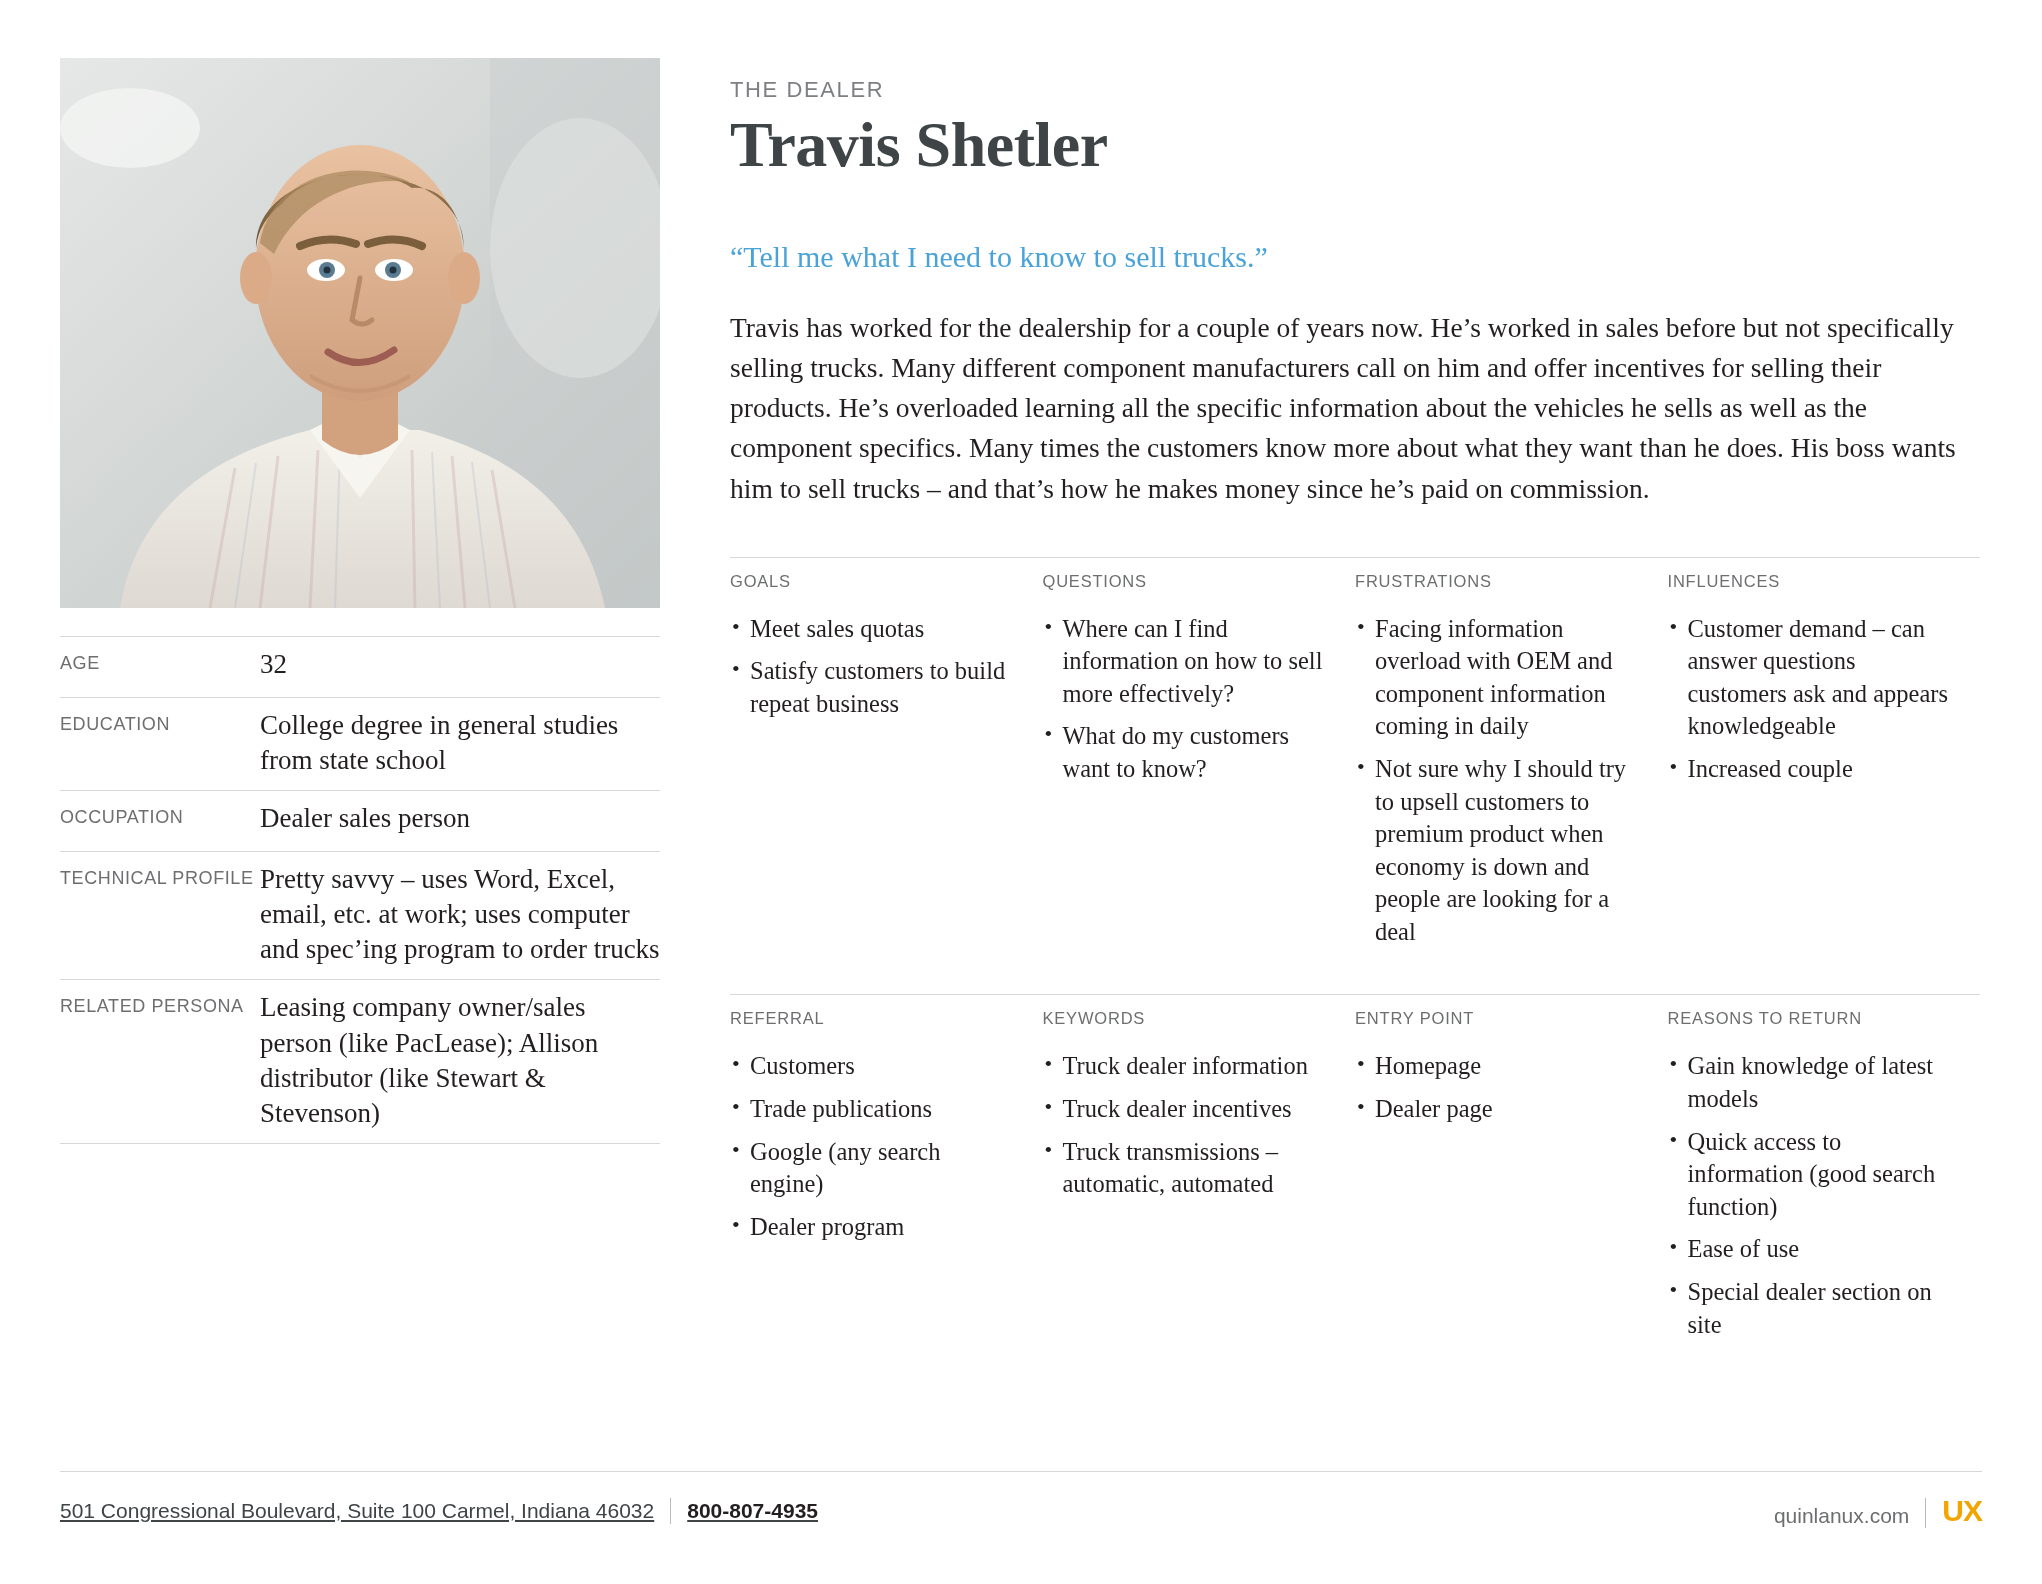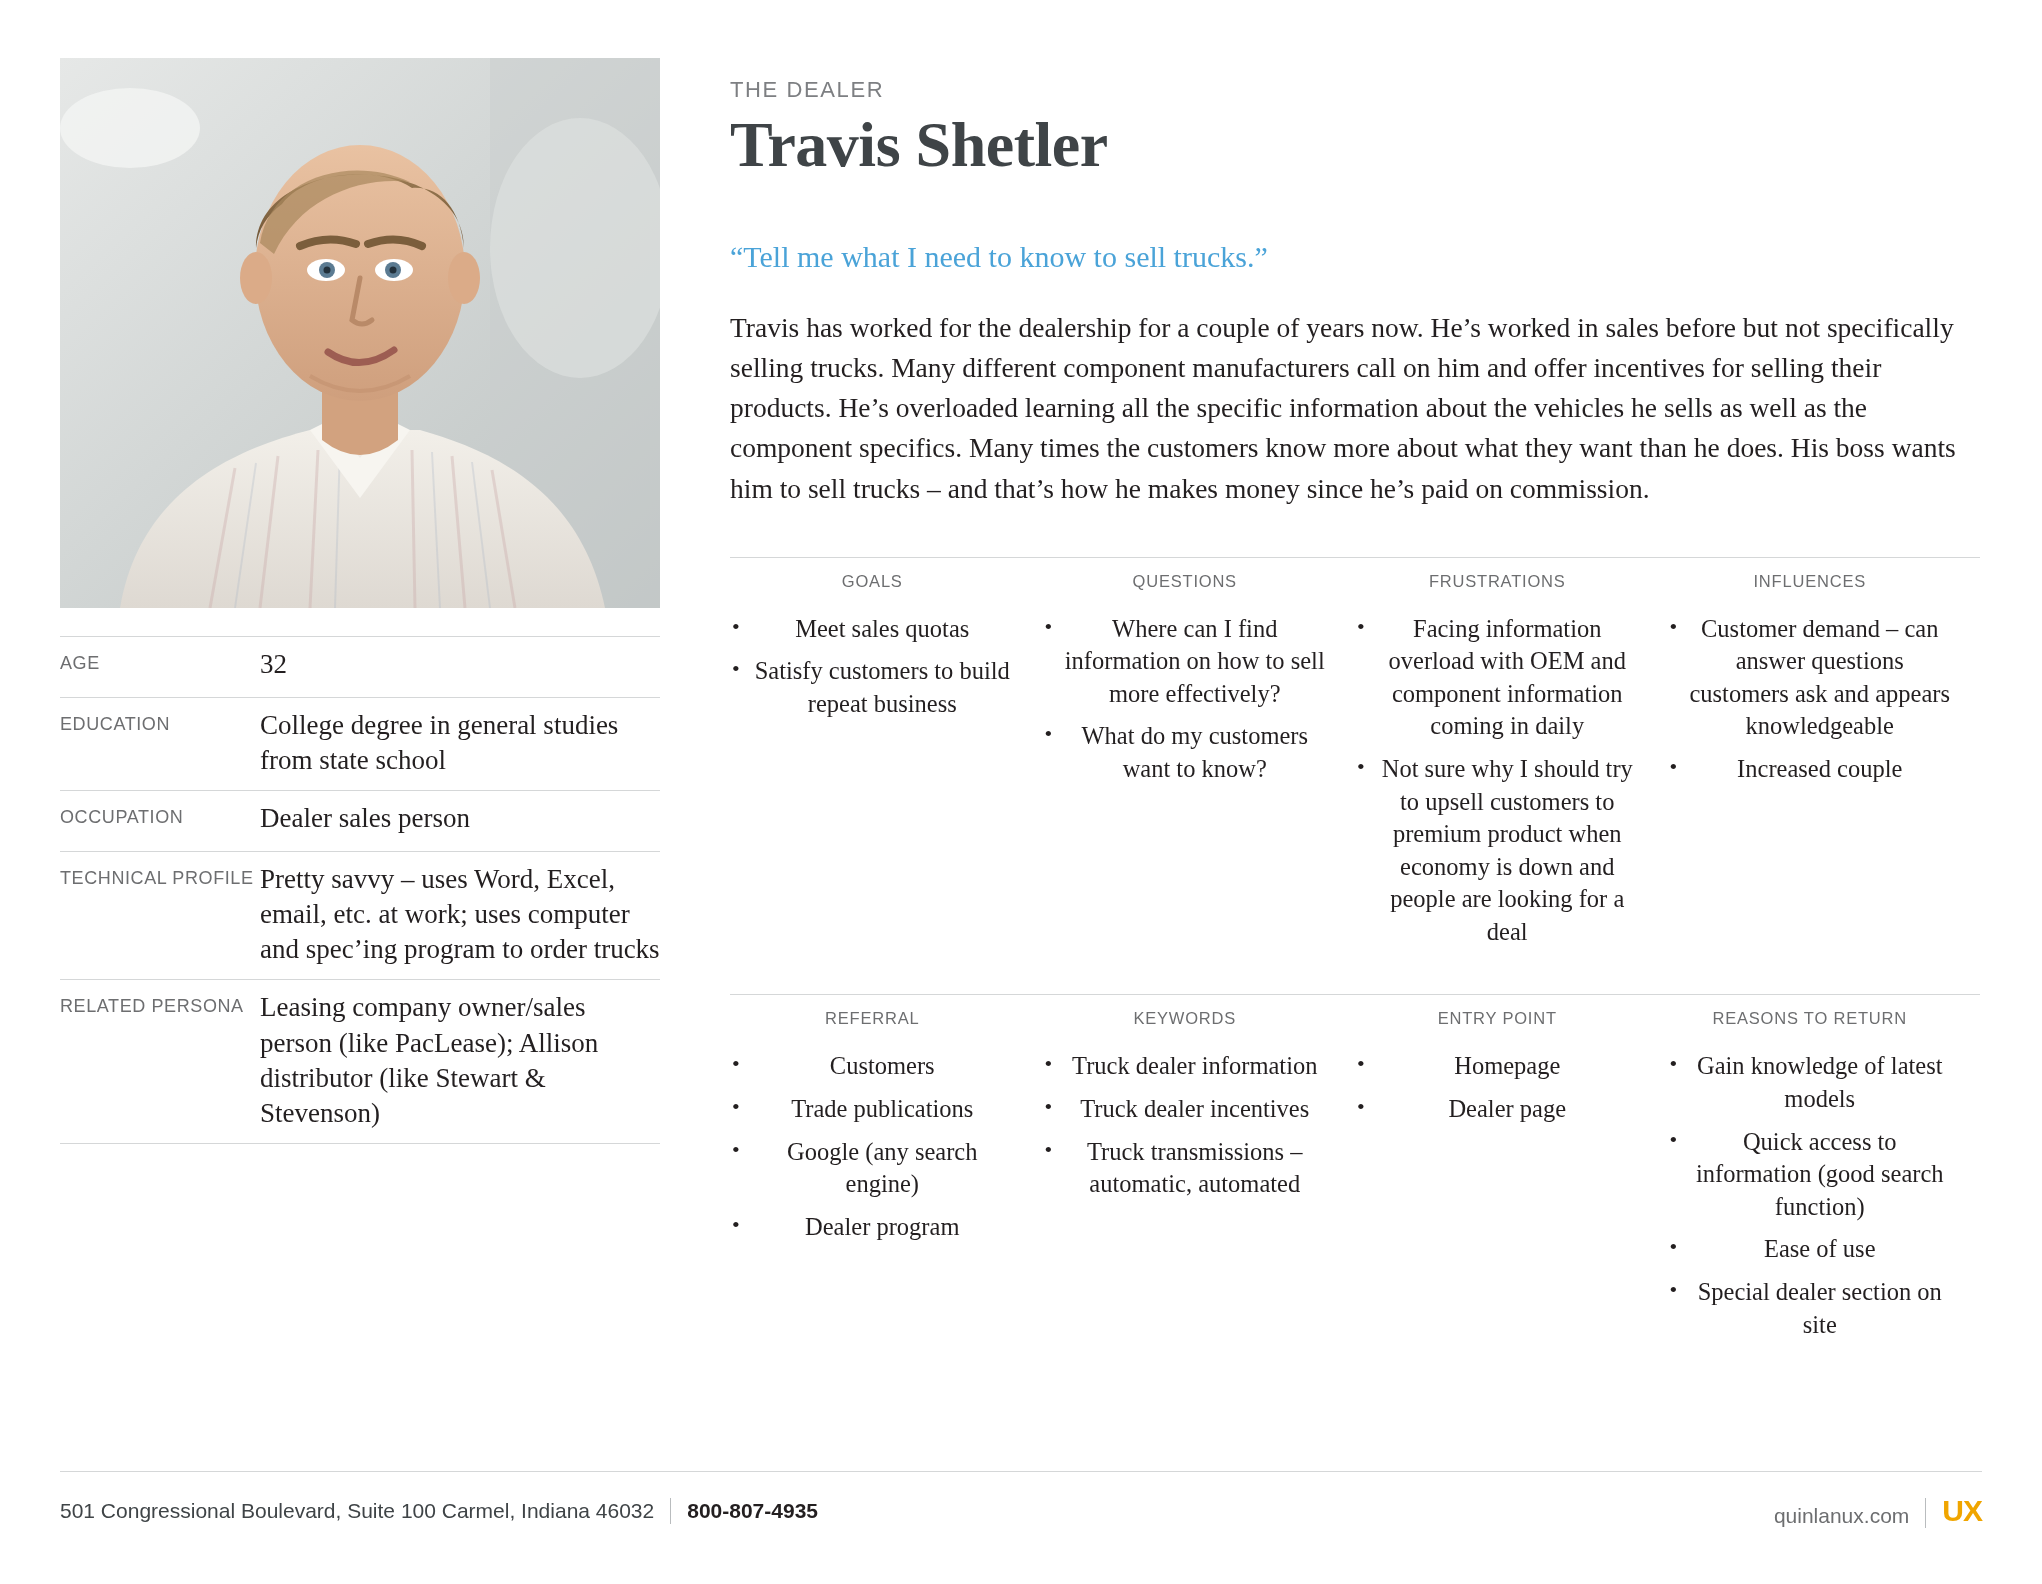--- a/index.html
+++ b/index.html
@@ -120,21 +120,20 @@
     gap: 0;
   }
   .matrix-block + .matrix-block {
     margin-top: 36px;
   }
   .mcol {
     width: 25%;
     flex: 0 0 25%;
     padding-right: 28px;
     box-sizing: border-box;
-    text-align: center;
   }
   .mcol-head {
     font-family: "Liberation Sans", sans-serif;
     font-size: 16.5px;
     letter-spacing: 0.8px;
     color: #6d6e70;
     text-transform: uppercase;
     margin-bottom: 22px;
   }
   ul.mlist {
@@ -171,20 +170,21 @@
     display: flex;
     align-items: center;
     justify-content: space-between;
   }
   .footer-left {
     font-family: "Liberation Sans", sans-serif;
     font-size: 21px;
     color: #3f4447;
     display: flex;
     align-items: center;
+    text-decoration: underline;
   }
   .footer-addr { color: #3f4447; }
   .footer-div {
     display: inline-block;
     width: 1px;
     height: 26px;
     background: #b9bcbe;
     margin: 0 16px;
   }
   .footer-phone { font-weight: bold; color: #231f20; }

